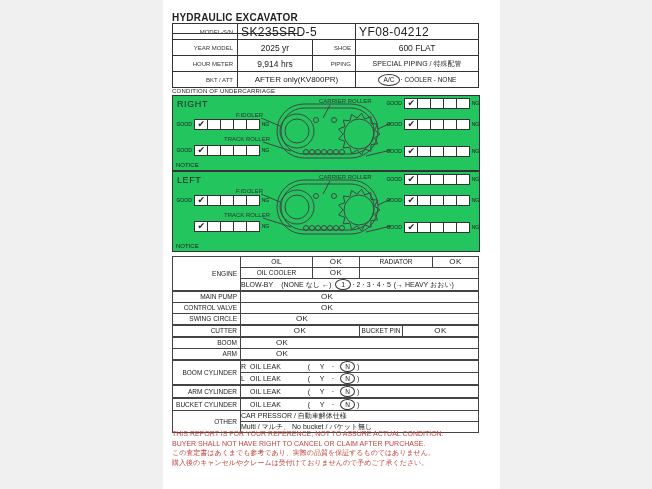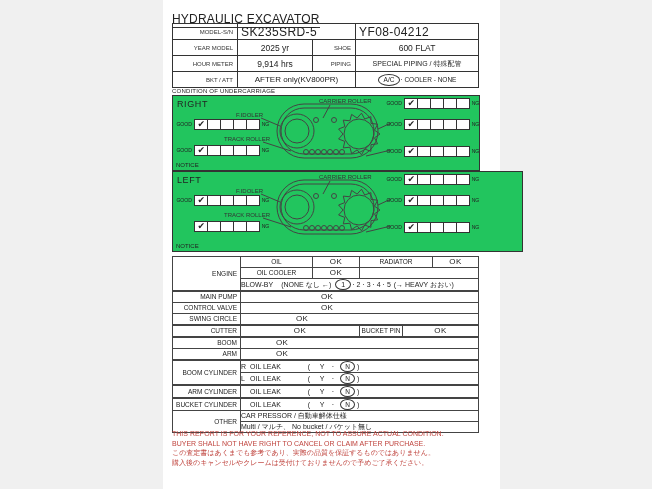--- a/index.html
+++ b/index.html
@@ -3,39 +3,39 @@
 <meta charset="utf-8">
 <style>
   html,body{margin:0;padding:0;}
   body{
     width:652px;height:489px;position:relative;background:#f0f0f0;
     font-family:"Liberation Sans","DejaVu Sans",sans-serif;color:#222;overflow:hidden;
   }
   .page{position:absolute;left:163px;top:0;width:337px;height:489px;background:#ffffff;}
 
   
-  .title{position:absolute;left:9px;top:12px;font-size:12px;letter-spacing:.2px;
-         border-bottom:1px solid #333;padding-bottom:1px;white-space:nowrap;}
+  .title{position:absolute;left:9px;top:12px;font-size:10px;letter-spacing:.2px;
+         border-bottom:1px solid #333;padding-bottom:10px;white-space:nowrap;font-weight:bold;}
 
   
   table.spec{position:absolute;left:9px;top:23px;width:306px;border-collapse:collapse;table-layout:fixed;}
   table.spec td{border:1px solid #333;height:15px;padding:0 3px;white-space:nowrap;overflow:hidden;vertical-align:middle;}
   .spec .lbl{font-size:6px;text-align:right;color:#333;padding-right:4px;}
   .spec .big{font-size:12px;letter-spacing:.4px;}
   .spec .med{font-size:8.5px;text-align:center;}
   .spec .pip{font-size:7px;text-align:center;}
   .spec .bkt{font-size:8px;text-align:center;}
   .spec .ac{font-size:6.5px;text-align:center;}
   .circle{display:inline-block;border:1px solid #333;border-radius:50%;padding:0 5px;height:10px;line-height:10px;}
 
   
   .cond-heading{position:absolute;left:9px;top:88px;font-size:6px;letter-spacing:.2px;}
   .section{position:absolute;left:9px;width:306px;border:1px solid #333;background:#22c55e;}
   #sec-right{top:95px;height:74px;}
-  #sec-left{top:171px;height:79px;padding-left:43px;}
+  #sec-left{top:171px;height:79px;}
   .section .name{position:absolute;left:4px;top:3px;font-size:9px;letter-spacing:.6px;}
   .section .notice{position:absolute;left:3px;bottom:2px;font-size:6px;}
   .dg-label{position:absolute;font-size:6px;white-space:nowrap;color:#333;}
   .lb-carrier{left:146px;top:2px;}
   .lb-idler{left:63px;top:16px;}
   .lb-track{left:51px;top:40px;}
   .scale{position:absolute;display:flex;align-items:center;height:12px;}
   .scale .tag{font-size:6px;transform:scale(.85);white-space:nowrap;}
   .scale .boxes{display:flex;margin:0 1px;}
   .bx{width:12px;height:9px;border:1px solid #333;margin-left:-1px;background:#fff;

